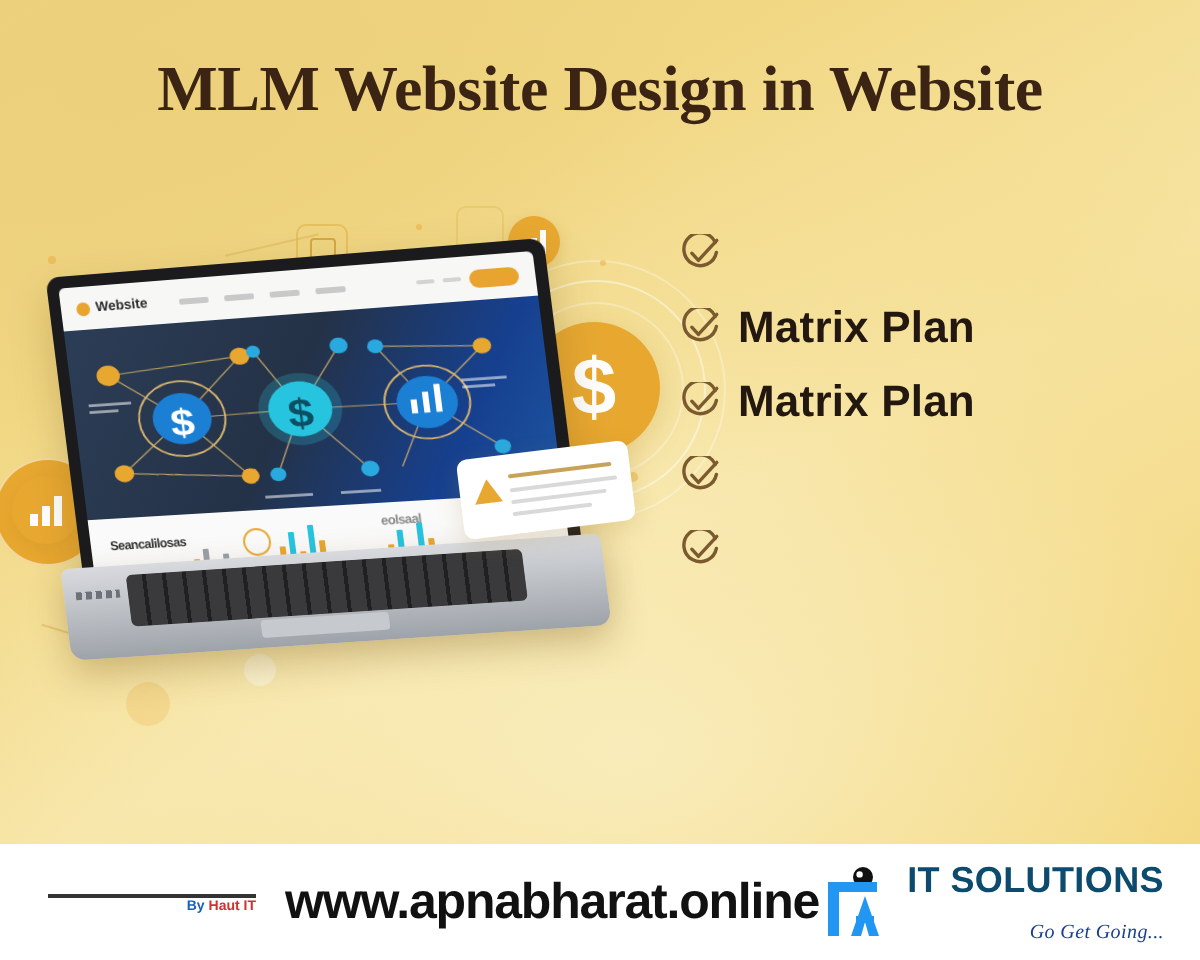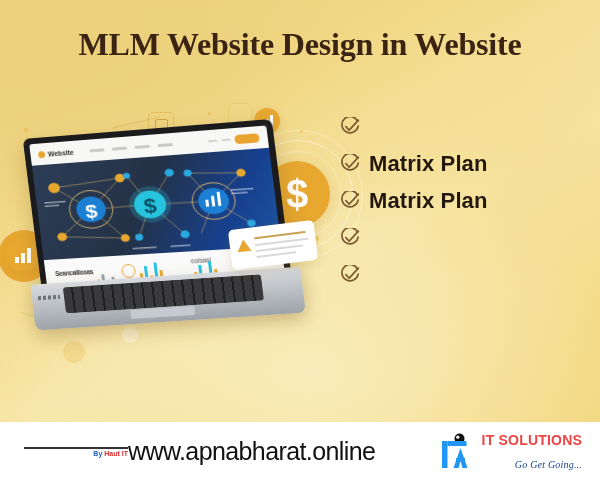--- a/index.html
+++ b/index.html
@@ -110,24 +110,24 @@
   
   .footer{position:absolute;left:0;right:0;bottom:0;height:58px;background:#fff;
           display:flex;align-items:center;}
   .f-logo{margin-left:24px;width:104px;}
   .f-logo .top{font-size:12px;font-weight:700;line-height:1.05;white-space:nowrap;}
   .f-logo .hi{color:#1f7a3a;}
   .f-logo .on{color:#e2651b;}
   .f-logo .rule{height:2px;background:#333;margin:1px 0 1px 0;}
   .f-logo .by{font-size:7px;font-weight:700;text-align:right;color:#1b5fbf;}
   .f-logo .by .b2{color:#d32f2f;}
-  .f-url{flex:1;text-align:left;font-size:25px;font-weight:400;color:#111;letter-spacing:-.6px;}
+  .f-url{flex:1;text-align:right;font-size:25px;font-weight:700;color:#111;letter-spacing:-.6px;}
   .f-right{display:flex;align-items:center;margin-right:18px;gap:6px;}
   .f-mark{width:38px;height:38px;position:relative;}
-  .f-txt .t1{font-size:14px;font-weight:700;color:#ef4444;letter-spacing:.2px;line-height:1;}
+  .f-txt .t1{font-size:18px;font-weight:700;color:#0c4a6e;letter-spacing:.2px;line-height:1;}
   .f-txt .t2{font-family:Liberation Serif, serif;font-style:italic;font-size:10px;color:#1b3f8f;
              text-align:right;margin-top:12px;letter-spacing:.2px;}
 </style>
 </head>
 <body>
 
 <div class="poster">
 
   <div class="bg"></div>
   <div class="bg-soft"></div>

